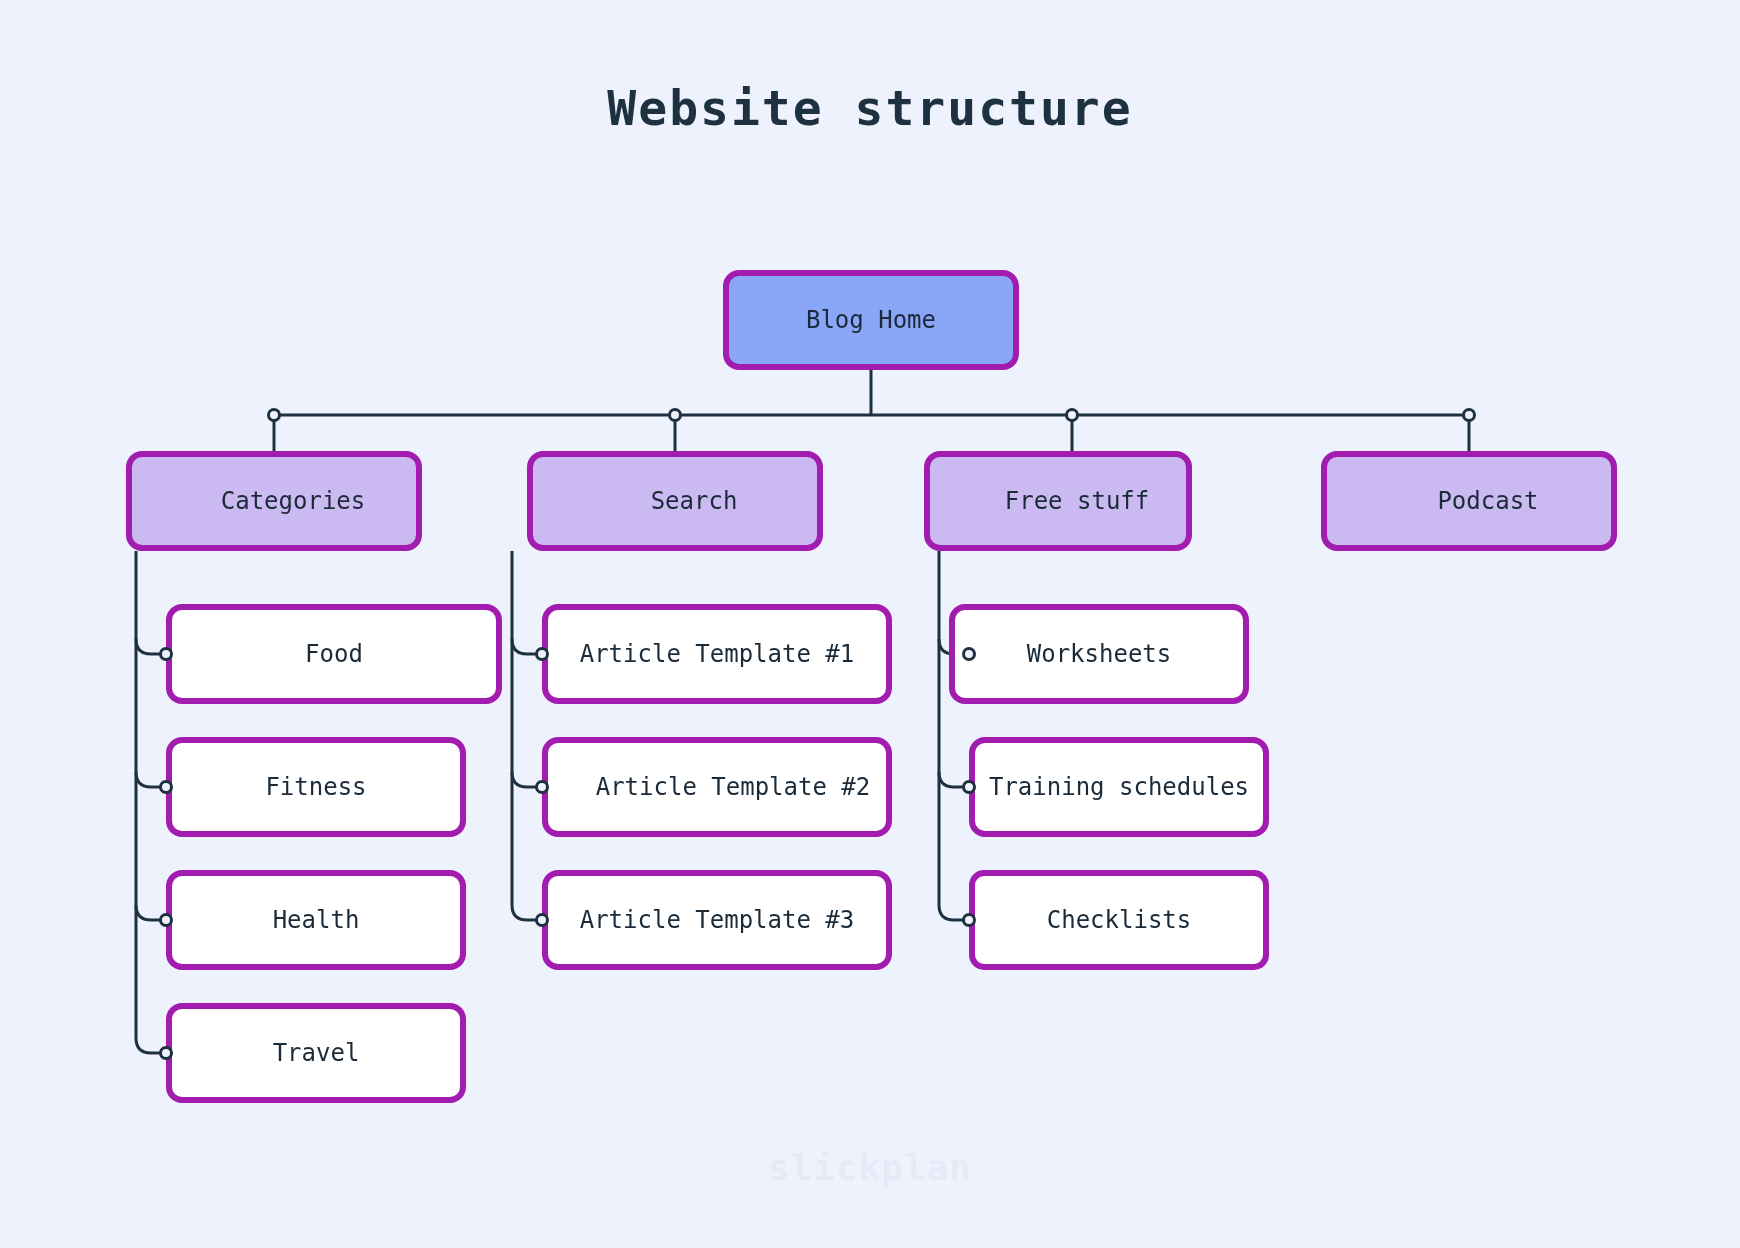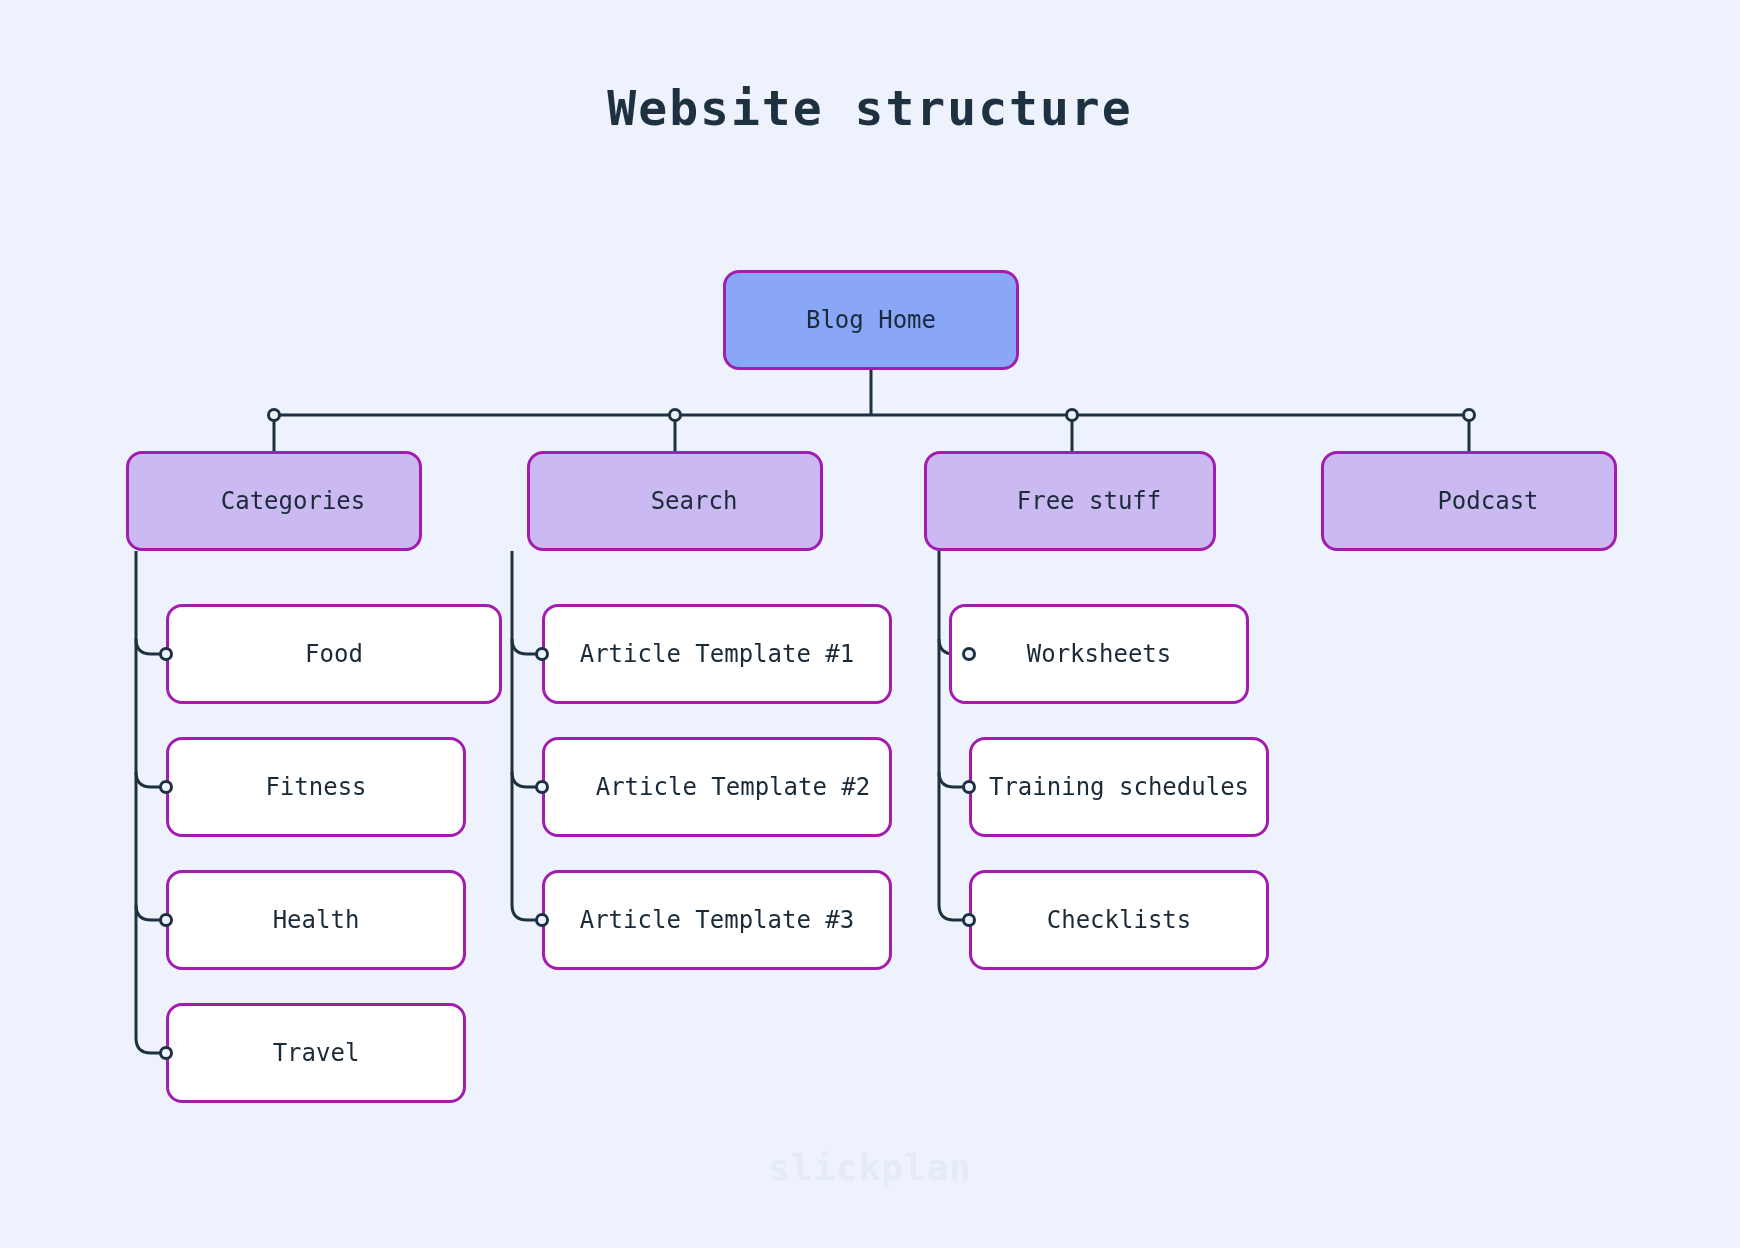--- a/index.html
+++ b/index.html
@@ -52,21 +52,21 @@
     fill: none;
     stroke: #1e3140;
     stroke-width: 3;
   }
 
   .node {
     position: absolute;
     display: flex;
     align-items: center;
     justify-content: center;
-    border: 3px solid #a21caf;
+    border: 6px solid #a21caf;
     border-radius: 16px;
     font-size: 24px;
     font-weight: 500;
     text-align: center;
     padding: 0 8px;
     background: #fff;
   }
   .node.root { background: #8aa6f6; }
   .node.branch { background: #cbbaf2; padding-left: 46px; }
   .node.leaf { background: #ffffff; }
@@ -79,35 +79,35 @@
     background: #eef2fc;
     border-radius: 50%;
     transform: translate(-50%, -50%);
   }
 
   
   .n-root   { left: 723px;  top: 270px;  width: 296px; height: 100px; }
 
   .n-cat    { left: 126px;  top: 451px;  width: 296px; height: 100px; }
   .n-sea    { left: 527px;  top: 451px;  width: 296px; height: 100px; }
-  .n-fre    { left: 924px;  top: 451px;  width: 292px; height: 100px; align-items: center; }
+  .n-fre    { left: 924px;  top: 451px;  width: 268px; height: 100px; align-items: center; }
   .n-pod    { left: 1321px; top: 451px;  width: 296px; height: 100px; }
 
   .n-food   { left: 166px;  top: 604px;  width: 336px; height: 100px; }
   .n-fit    { left: 166px;  top: 737px;  width: 300px; height: 100px; }
   .n-hea    { left: 166px;  top: 870px;  width: 300px; height: 100px; }
   .n-tra    { left: 166px;  top: 1003px; width: 300px; height: 100px; }
 
   .n-a1     { left: 542px;  top: 604px;  width: 350px; height: 100px; }
   .n-a2     { left: 542px;  top: 737px;  width: 350px; height: 100px; padding-left: 40px; }
   .n-a3     { left: 542px;  top: 870px;  width: 350px; height: 100px; }
 
   .n-ws     { left: 949px;  top: 604px;  width: 300px; height: 100px; align-items: center; }
   .n-ts     { left: 969px;  top: 737px;  width: 300px; height: 100px; }
-  .n-cl     { left: 969px;  top: 870px;  width: 300px; height: 100px; }
+  .n-cl     { left: 969px;  top: 870px;  width: 300px; height: 100px; border-radius: 15px; }
 </style>
 </head>
 <body>
 
 <div class="canvas">
 
   <h1 class="title">Website structure</h1>
 
   <svg class="connectors" viewBox="0 0 1740 1248">
 

